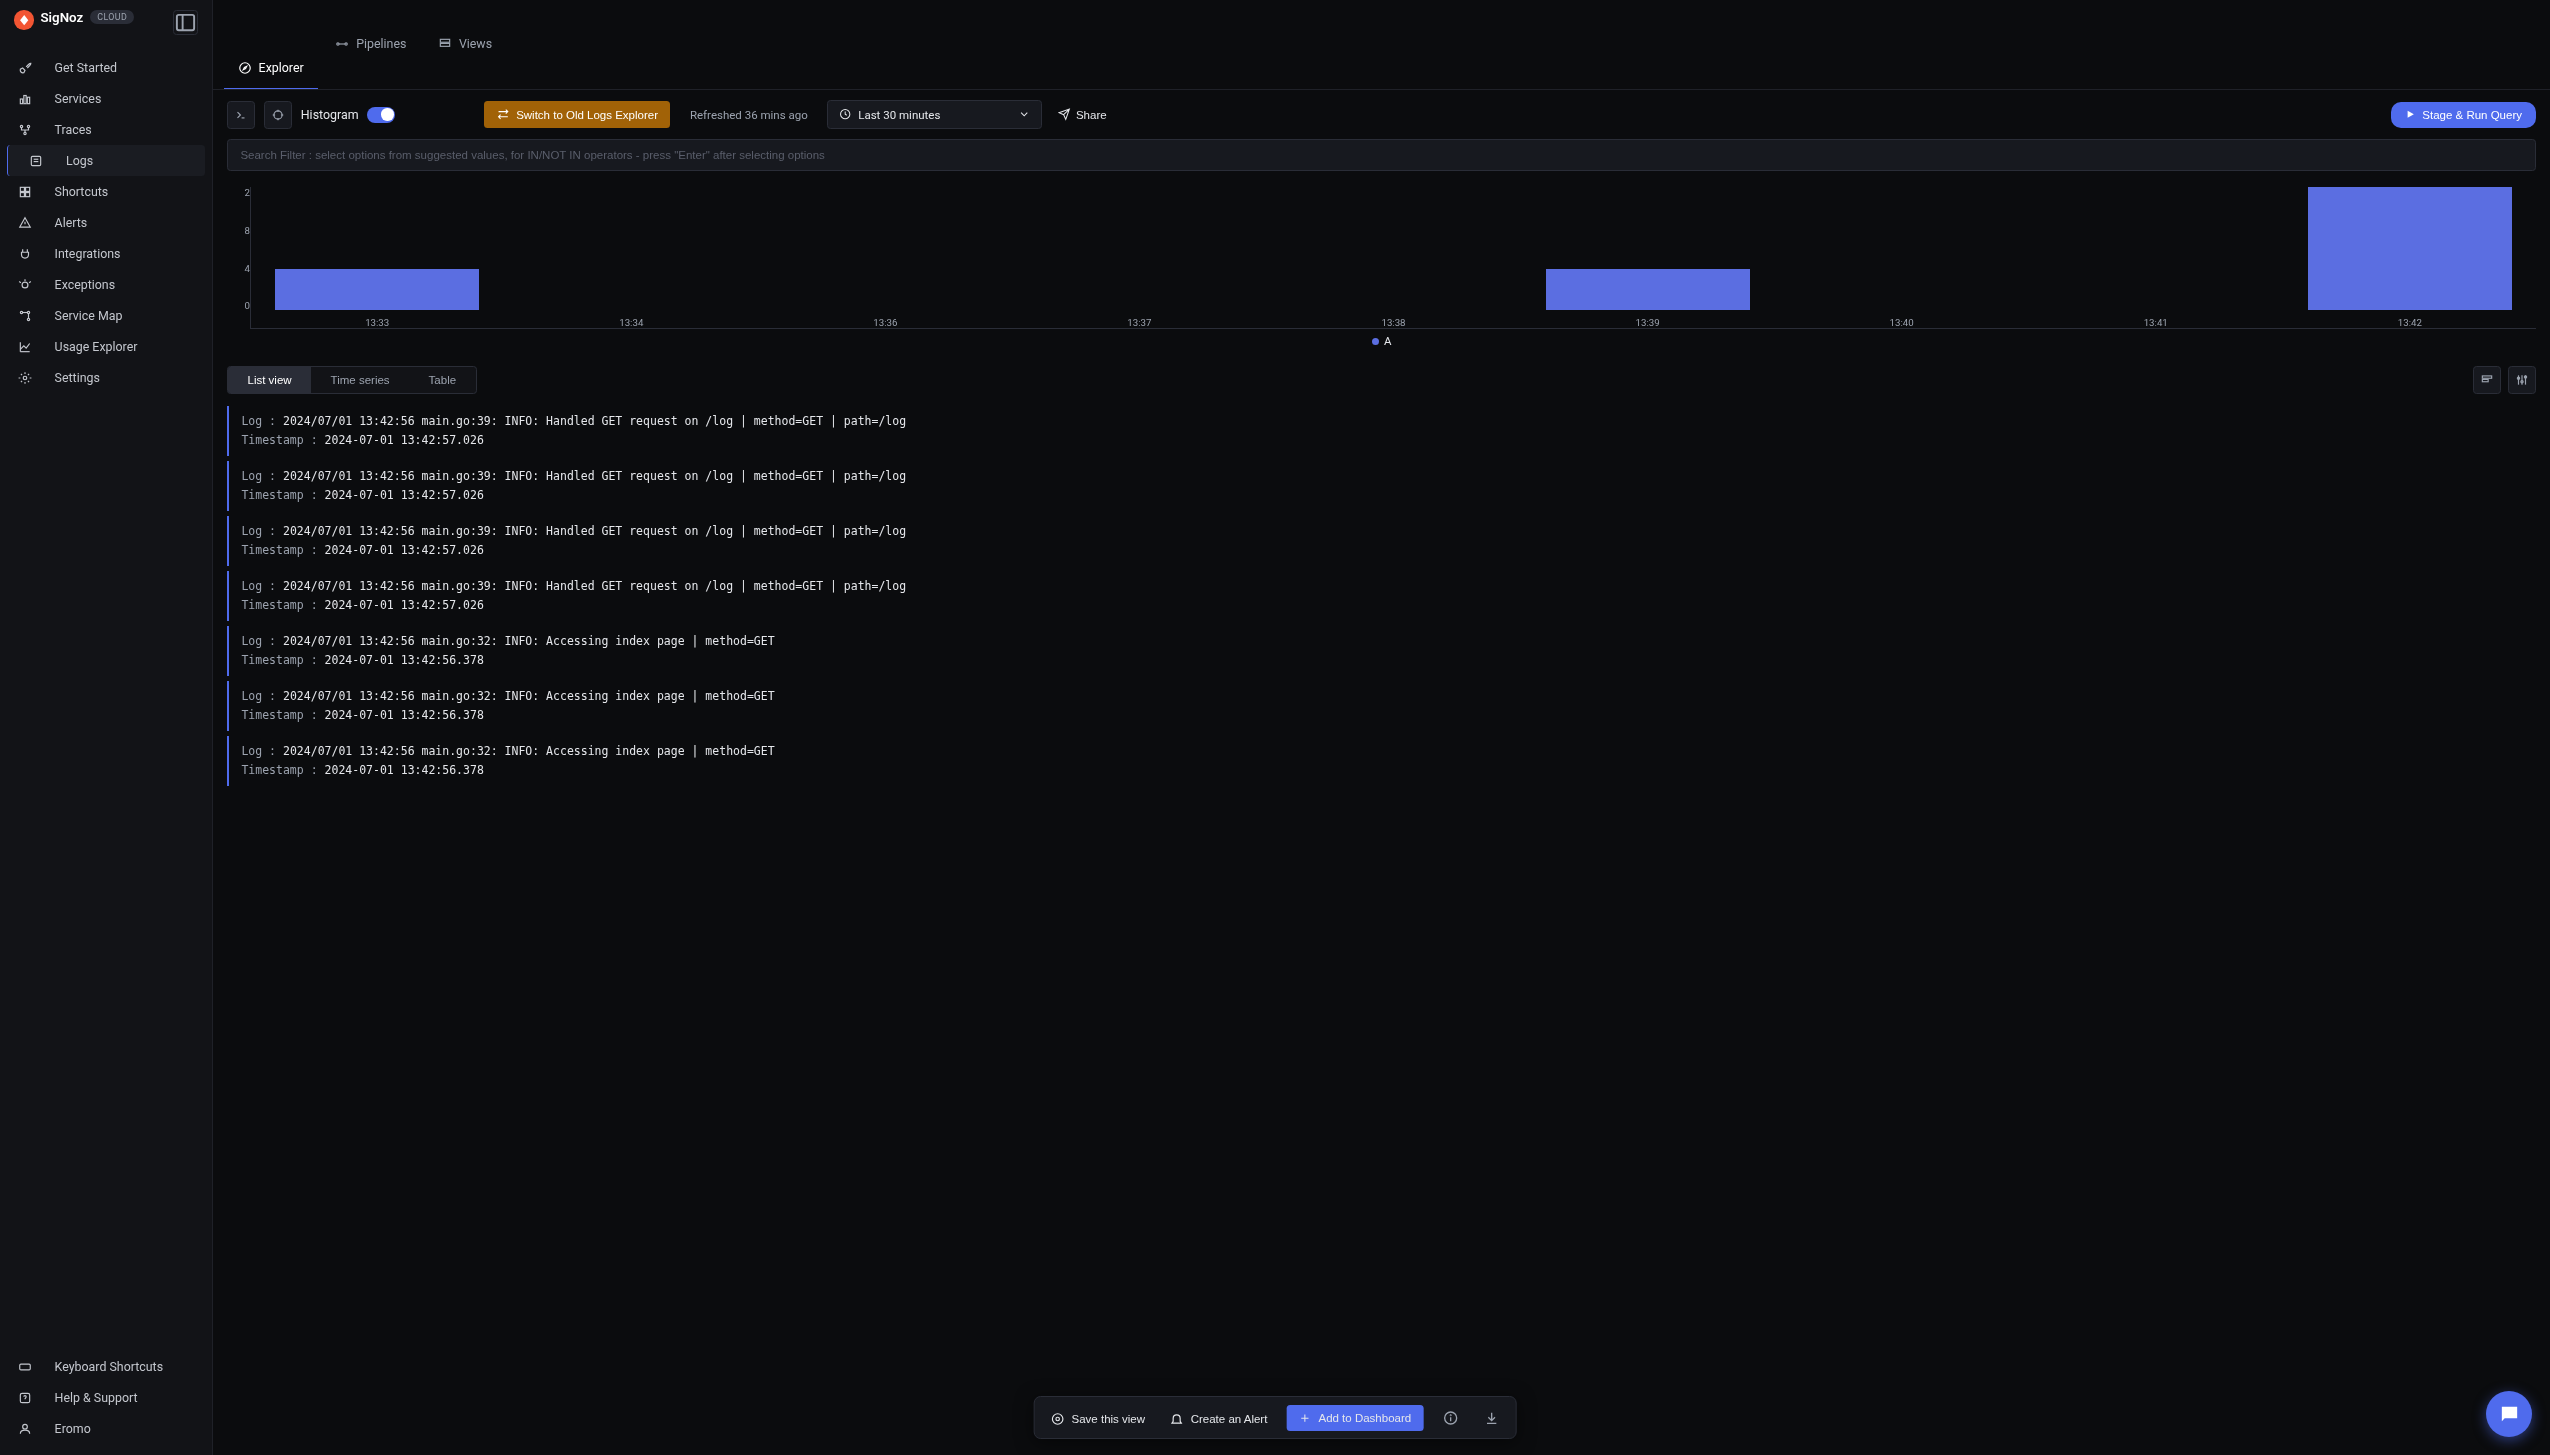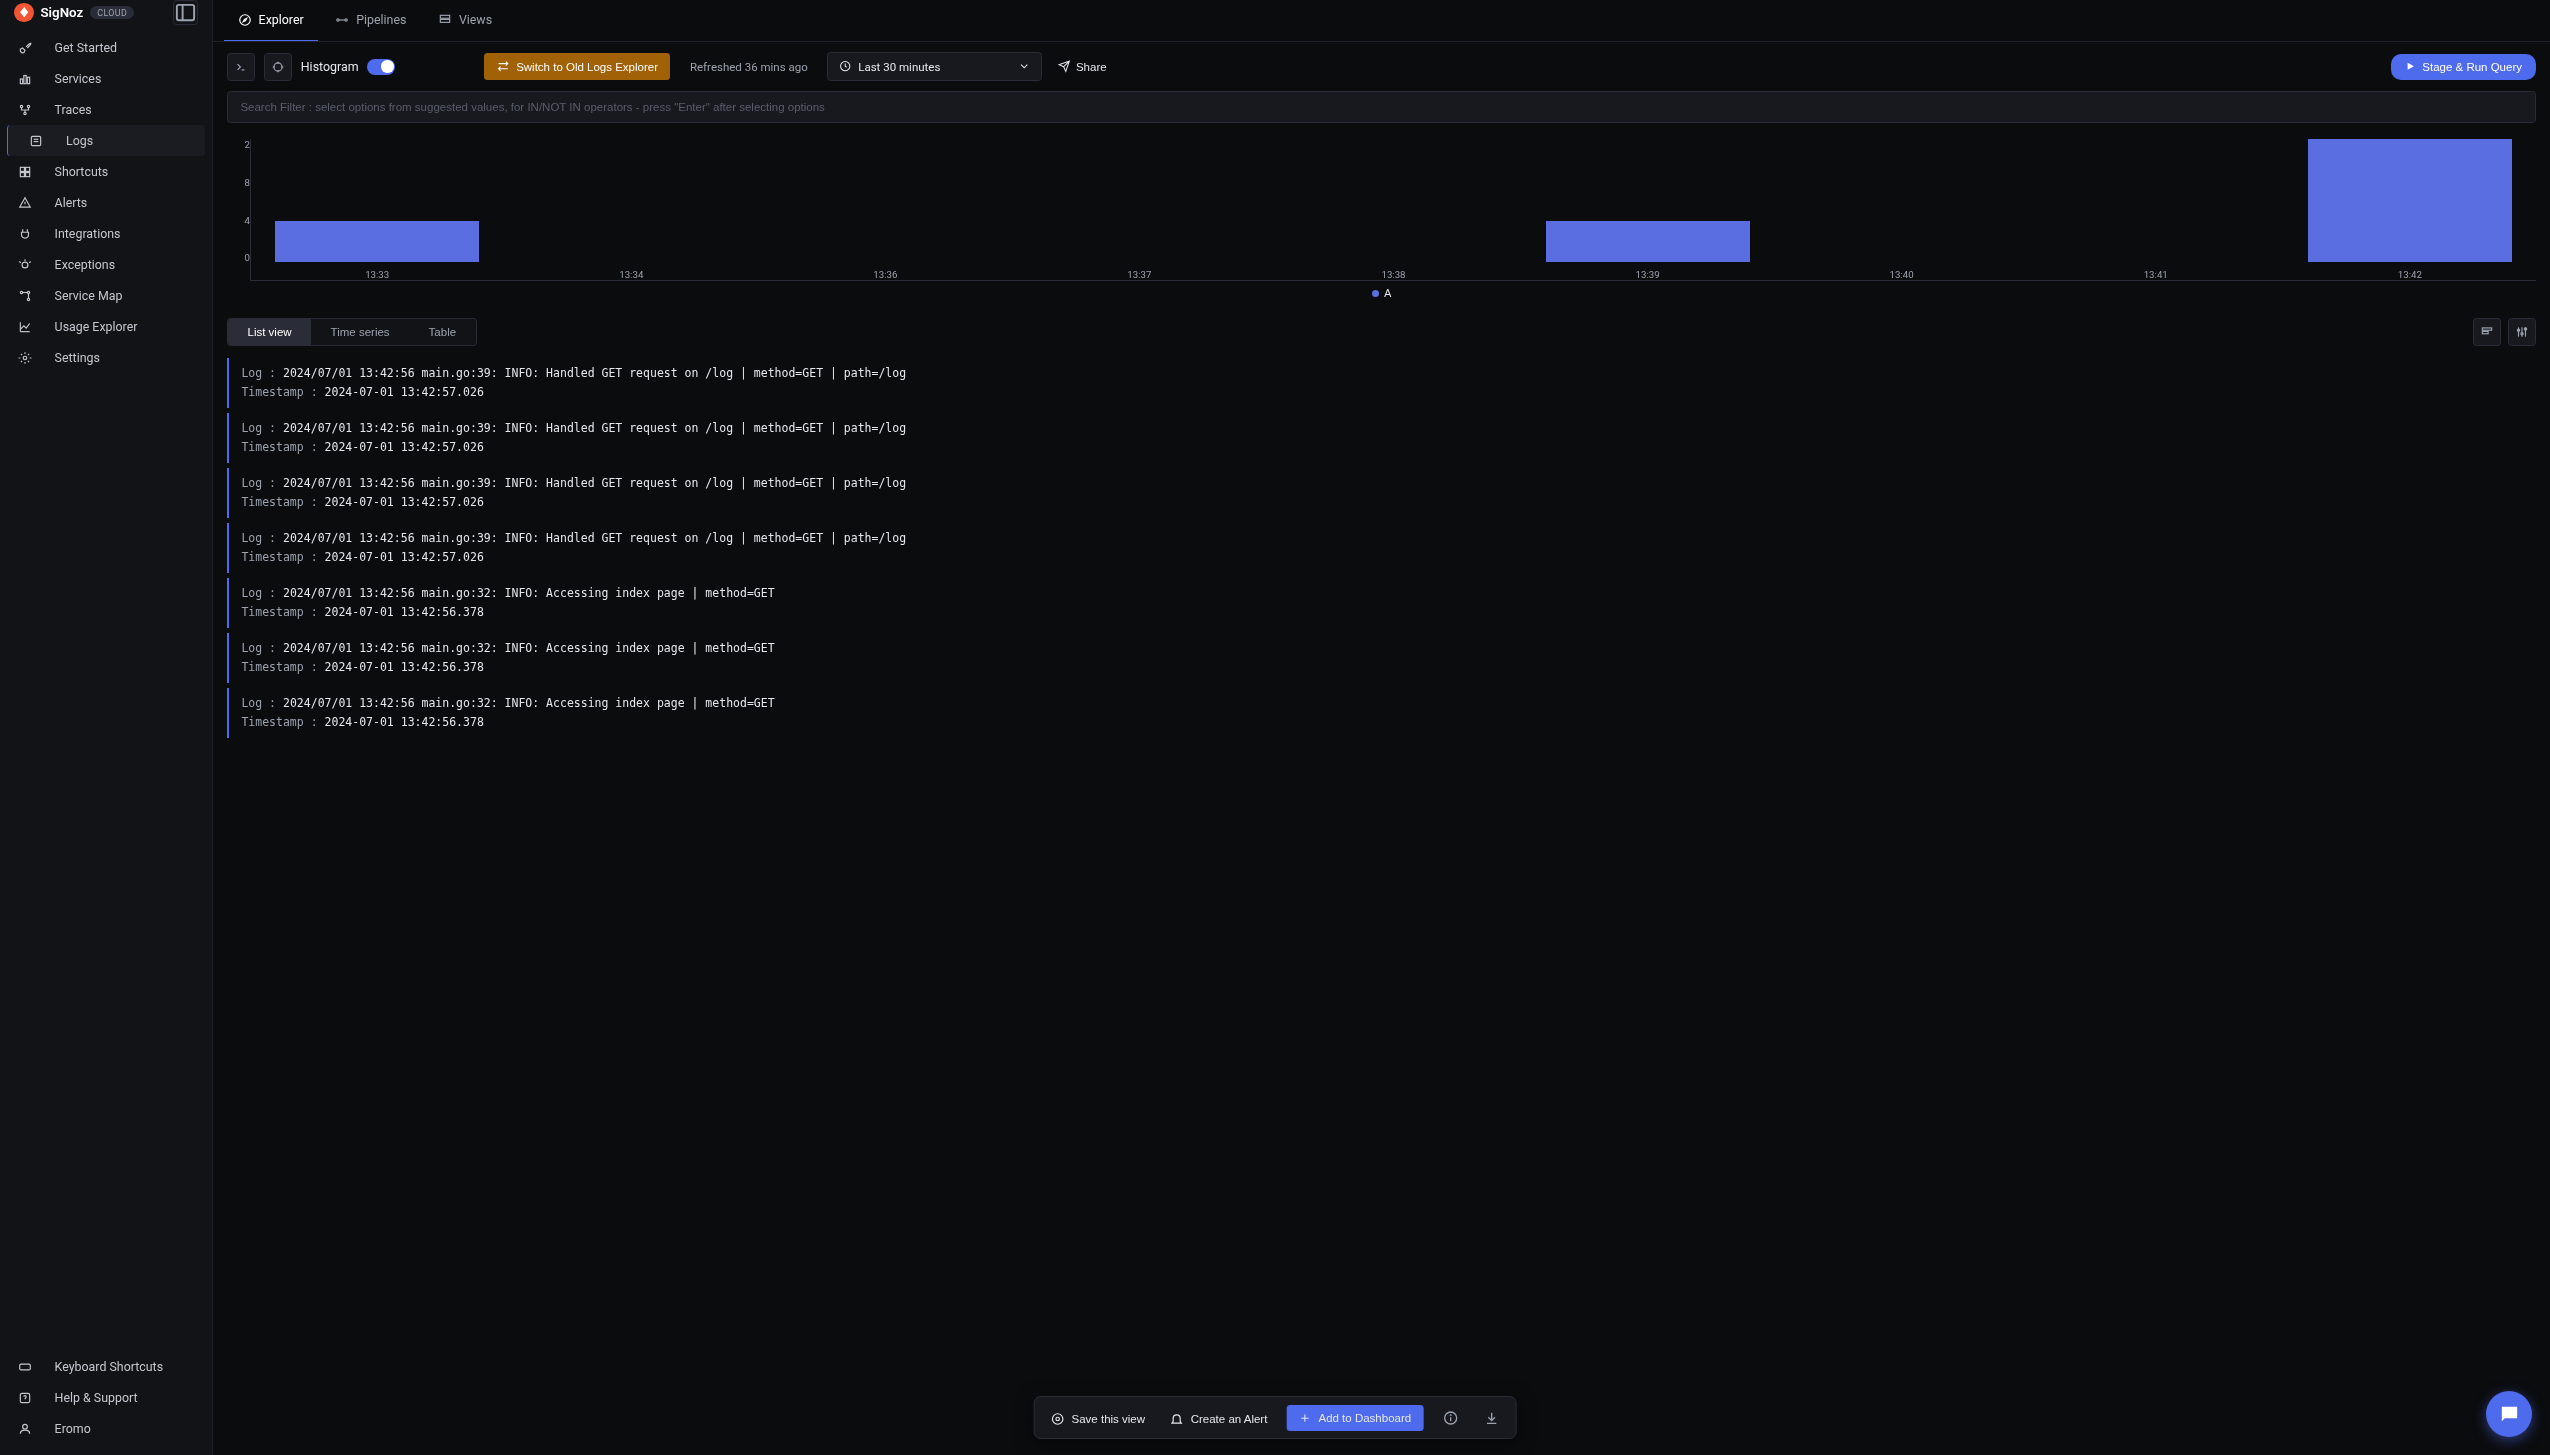--- a/index.html
+++ b/index.html
@@ -13,22 +13,22 @@
     }
     .sidebar {
       width: 213px;
       background: #121317;
       border-right: 0.9px solid #1f2128;
       display: flex;
       flex-direction: column;
     }
     .sidebar-header {
       display: flex;
-      align-items: center;
-      padding: 0 14px;
+      align-items: flex-start;
+      padding: 10px 14px;
       gap: 7px;
     }
     .logo {
       width: 19.5px; height: 19.5px;
       background: #f25533;
       border-radius: 50%;
       display: flex; align-items: center; justify-content: center;
     }
     .logo svg { width: 12.4px; height: 12.4px; }
     .brand { font-weight: 600; font-size: 13.3px; color: #fff; }
@@ -86,20 +86,21 @@
       gap: 7px;
       padding: 12.4px 14px;
       color: #9ca3af;
       font-size: 12.4px;
       cursor: pointer;
       border-bottom: 1.8px solid transparent;
     }
     .tab.active {
       color: #fff;
       border-bottom-color: #4f6bed;
+      margin-top: 48px;
     }
     .tab svg { width: 14px; height: 14px; }
     .toolbar {
       display: flex;
       align-items: center;
       gap: 8.9px;
       padding: 10.6px 14px;
     }
     .icon-btn {
       width: 28px; height: 28px;

